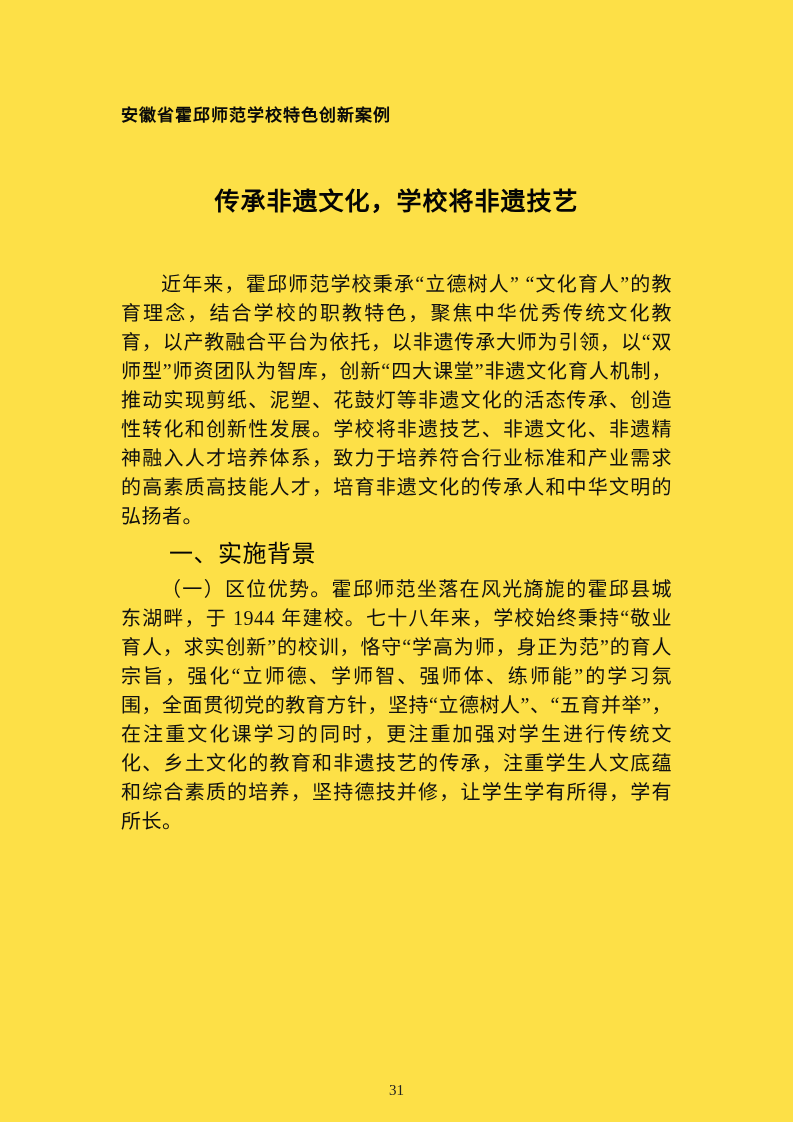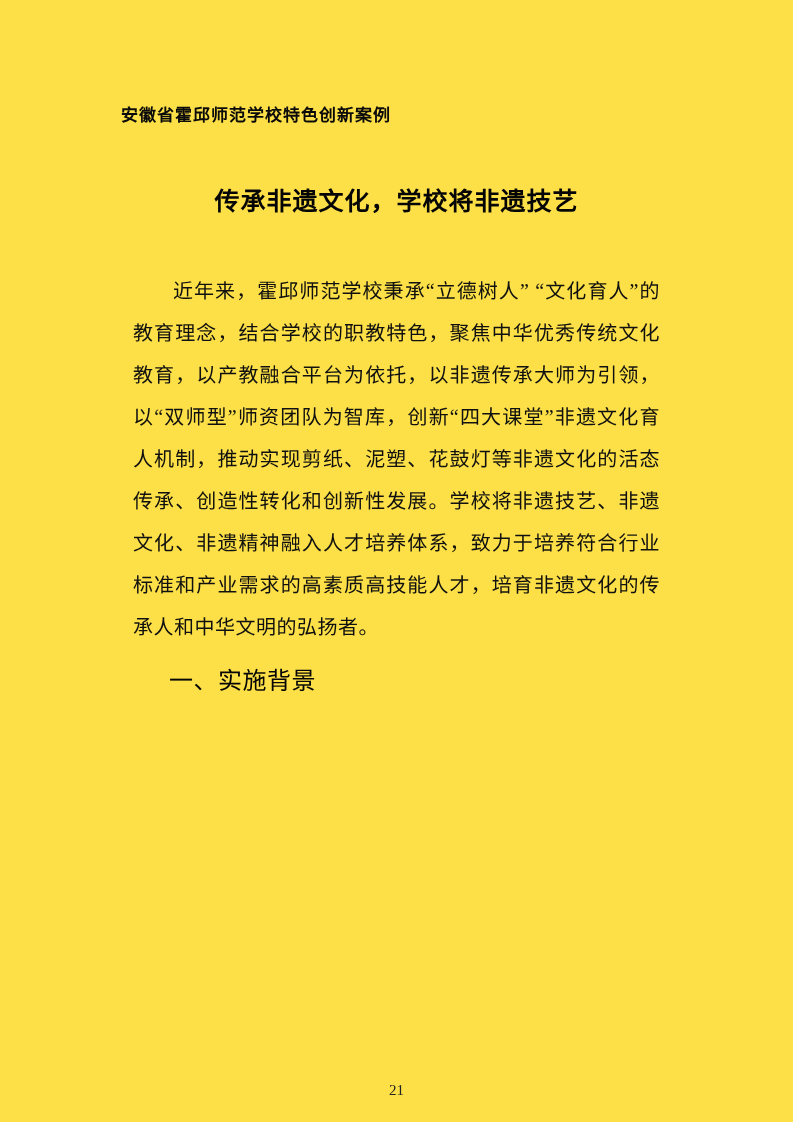--- a/index.html
+++ b/index.html
@@ -38,24 +38,24 @@
     text-align: center;
     letter-spacing: 1px;
     color: #050505;
     font-family: "DejaVu Sans", "Liberation Sans", sans-serif;
   }
   .doc-body {
     margin-top: 52px;
     width: 551px;
   }
   .body-para {
-    margin: 12px;
+    margin: 0;
     padding: 0;
     font-size: 20px;
-    line-height: 42px;
+    line-height: 29px;
     text-align: justify;
     text-indent: 2em;
     letter-spacing: 0.5px;
     color: #101010;
   }
   .section-heading {
     margin: 2px 0 0 0;
     padding: 0;
     font-size: 24px;
     line-height: 42px;
@@ -83,18 +83,19 @@
   <div class="doc-header">安徽省霍邱师范学校特色创新案例</div>
 
   <h1 class="doc-title">传承非遗文化，学校将非遗技艺</h1>
 
   <div class="doc-body">
 
     <p class="body-para">近年来，霍邱师范学校秉承“立德树人” “文化育人”的教育理念，结合学校的职教特色，聚焦中华优秀传统文化教育，以产教融合平台为依托，以非遗传承大师为引领，以“双师型”师资团队为智库，创新“四大课堂”非遗文化育人机制，推动实现剪纸、泥塑、花鼓灯等非遗文化的活态传承、创造性转化和创新性发展。学校将非遗技艺、非遗文化、非遗精神融入人才培养体系，致力于培养符合行业标准和产业需求的高素质高技能人才，培育非遗文化的传承人和中华文明的弘扬者。</p>
 
     <h2 class="section-heading">一、实施背景</h2>
 
+    <p class="body-para">（一）区位优势。霍邱师范坐落在风光旖旎的霍邱县城东湖畔，于 1944 年建校。七十八年来，学校始终秉持“敬业育人，求实创新”的校训，恪守“学高为师，身正为范”的育人宗旨，强化“立师德、学师智、强师体、练师能”的学习氛围，全面贯彻党的教育方针，坚持“立德树人”、“五育并举”，在注重文化课学习的同时，更注重加强对学生进行传统文化、乡土文化的教育和非遗技艺的传承，注重学生人文底蕴和综合素质的培养，坚持德技并修，让学生学有所得，学有所长。</p>
 
   </div>
 
-  <div class="page-number">21</div>
+  <div class="page-number">31</div>
 
 </div>
 
 </body></html>

